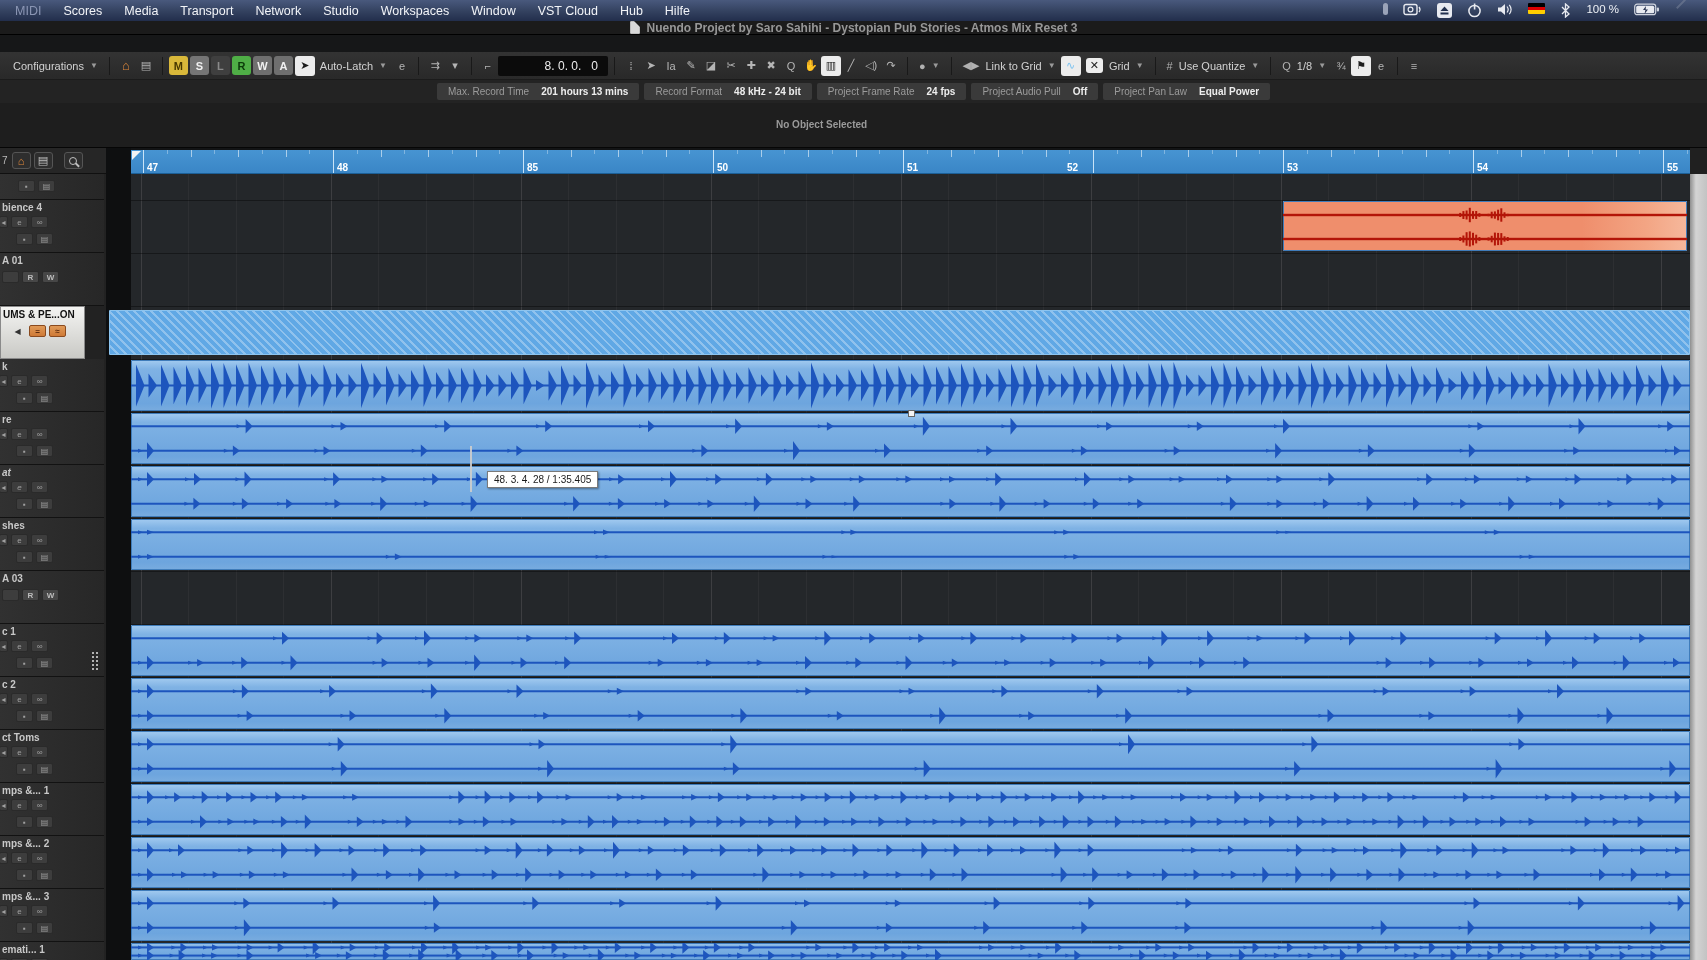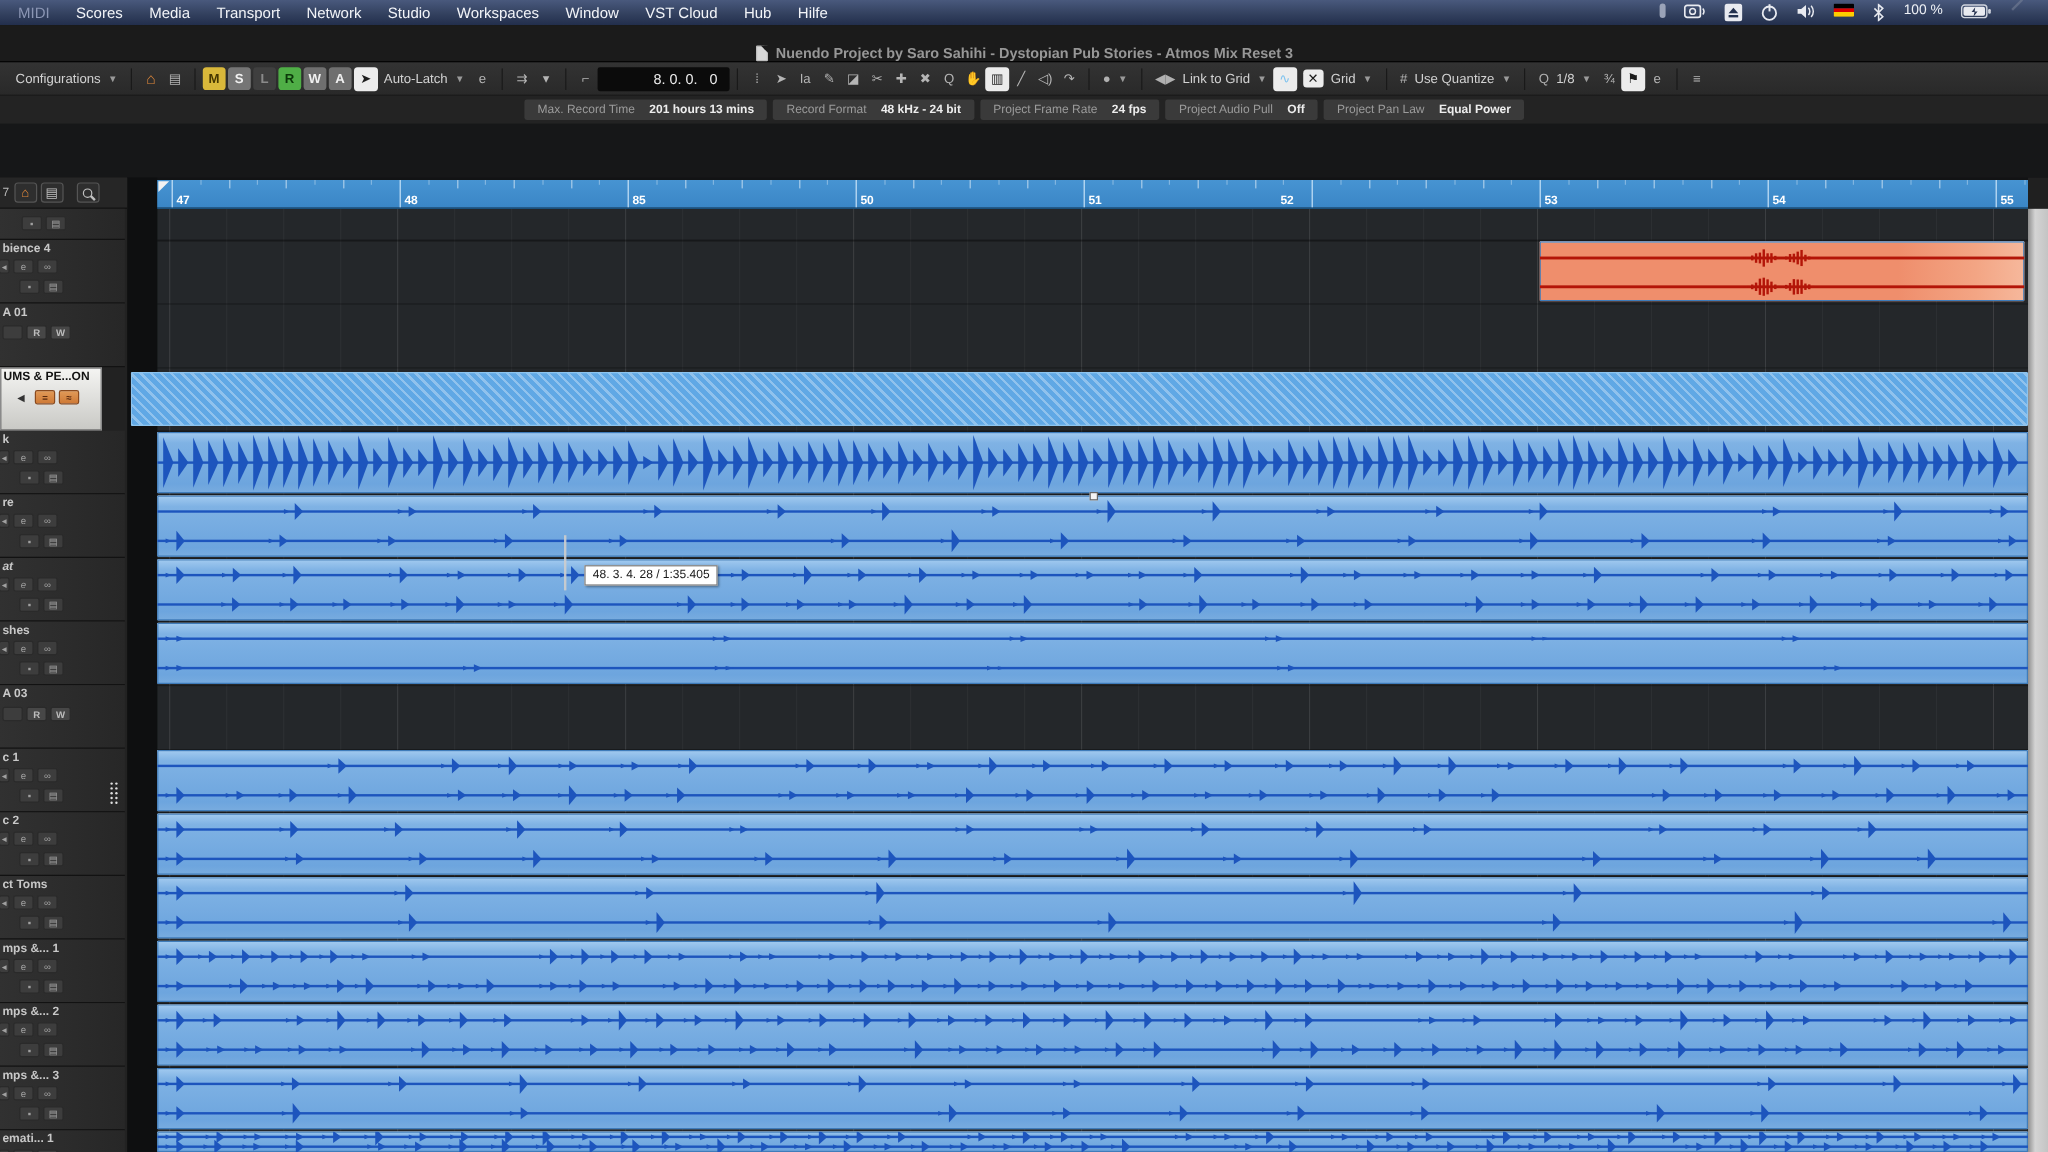--- a/index.html
+++ b/index.html
@@ -16,22 +16,22 @@
   .mb-item.dim{color:#8b96b4;}
   .mb-right{margin-left:auto;display:flex;align-items:flex-start;gap:15px;padding-right:20px;}
   .mb-ic{display:flex;align-items:center;}
   .flag-de{width:17px;height:11px;display:flex;flex-direction:column;border-radius:1px;overflow:hidden;}
   .flag-de div{flex:1;}
   .batt-txt{font-size:11.5px;color:#eef1f6;}
   .pill-ic{width:5px;height:12px;border-radius:3px;background:#9aa3b8;}
   .slash-ic{width:12px;height:2px;background:#7d879c;transform:rotate(-45deg);opacity:.5;}
 
   
-  .titlebar{position:absolute;left:0;top:21px;width:100%;height:31px;background:#1b1b1b;
-    border-bottom:1px solid #000;display:flex;align-items:flex-end;justify-content:center;
+  .titlebar{position:absolute;left:0;top:21px;width:100%;height:14px;background:#1b1b1b;
+    border-bottom:1px solid #000;display:flex;align-items:flex-start;justify-content:center;
     color:#979797;font-size:12px;font-weight:bold;}
   .doc-ic{width:10px;height:13px;border:1.5px solid #bdbdbd;border-radius:1px;margin-right:7px;position:relative;background:#d8d8d8;}
   .doc-ic:after{content:'';position:absolute;right:-1px;top:-1px;border:3px solid;border-color:#1b1b1b #1b1b1b transparent transparent;}
 
   
   .toolbar{position:absolute;left:0;top:52px;width:100%;height:28px;
     background:linear-gradient(180deg,#333333,#292929);display:flex;align-items:center;
     padding:0 8px;font-size:11px;color:#c2c2c2;border-bottom:1px solid #1b1b1b;}
   .tb-sep{width:1px;height:18px;background:#191919;margin:0 6px;flex:none;}
   .tb-btn{height:20px;min-width:20px;padding:0 3px;display:flex;align-items:center;justify-content:center;
@@ -294,20 +294,23 @@
       <div class="pill">
         <span class="lbl">Project Audio Pull</span>
         <span class="val">Off</span>
       </div>
       <div class="pill">
         <span class="lbl">Project Pan Law</span>
         <span class="val">Equal Power</span>
       </div>
     </div>
 
+  <div class="infoline">
+    <span class="noobj">No Object Selected</span>
+  </div>
 
   <div class="main" id="main">
       <div class="arr-bg"></div>
       <div class="divider-strip"></div>
       <div class="tracklist">
         <div class="tl-header">
           <span class="tl-count">7</span>
           <div class="hdr-btn orange">⌂</div>
           <div class="hdr-btn">▤</div>
           <div class="hdr-btn mag">

